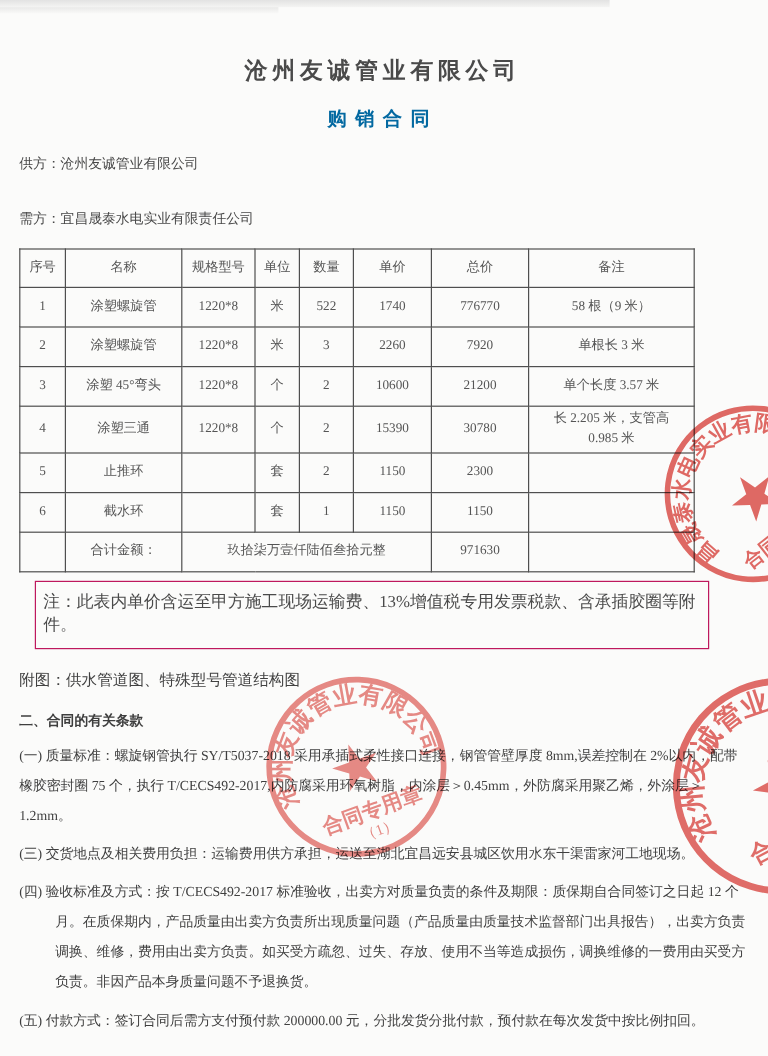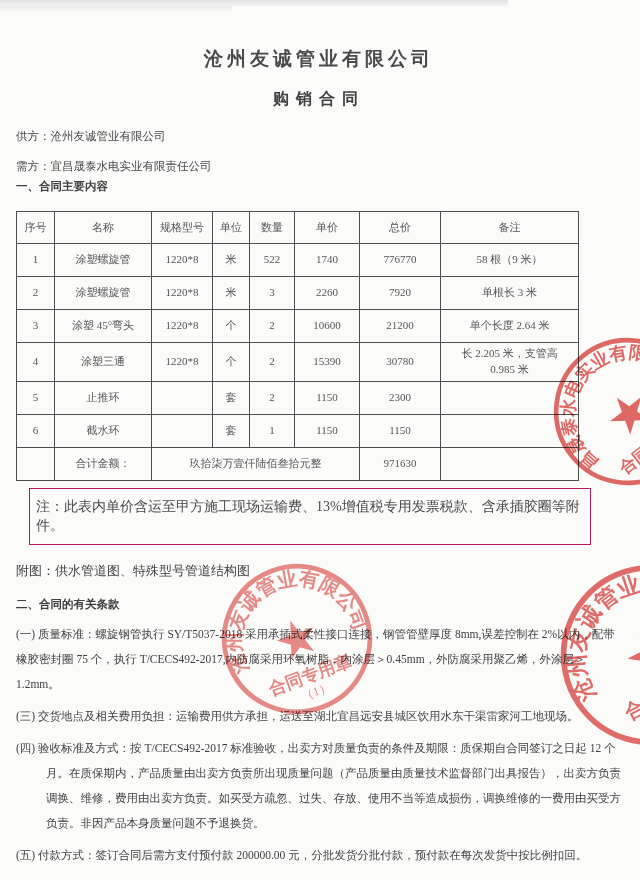--- a/index.html
+++ b/index.html
@@ -20,26 +20,26 @@
     background:linear-gradient(#e9e9e8,#f8f8f7);
   }
   .doc { position:relative; padding:46px 18px 0 16px; }
 
   .doc-title {
     text-align:center; font-size:19px; font-weight:bold;
     letter-spacing:4px; color:#4a4a4a;
   }
   .doc-subtitle {
     text-align:center; font-size:16px; font-weight:bold;
-    letter-spacing:7px; color:#404040; margin-top:17px;
+    letter-spacing:7px; color:#0369a1; margin-top:17px;
   }
 
   .meta { display:flex; justify-content:space-between; margin-top:16px; font-size:11.5px; }
   .meta-left { padding-top:3px; }
-  .meta-left .line1 { margin-bottom:15px;font-family:Liberation Mono, monospace; }
+  .meta-left .line1 { margin-bottom:31px;font-family:Liberation Mono, monospace; }
   .meta-right { width:205px; line-height:22px; }
 
   .sec-heading { font-size:11.5px; font-weight:bold; margin-top:5px; color:#3e3e3e; }
 
   table.goods {
     border-collapse:collapse; margin-top:17px; width:562px;
     font-size:11px; color:#555; table-layout:fixed;
   }
   table.goods th, table.goods td {
     border:1px solid #4f4f4f; text-align:center; vertical-align:middle;
@@ -75,21 +75,20 @@
   <div class="doc-title">沧州友诚管业有限公司</div>
   <div class="doc-subtitle">购销合同</div>
 
   <div class="meta">
     <div class="meta-left">
       <div class="line1">供方：沧州友诚管业有限公司</div>
       <div>需方：宜昌晟泰水电实业有限责任公司</div>
     </div>
   </div>
 
-  <div class="sec-heading">一、合同主要内容</div>
 
   <table class="goods">
     <colgroup>
       <col style="width:38px">
         <col style="width:97px">
         <col style="width:61px">
         <col style="width:37px">
       <col style="width:45px">
         <col style="width:65px">
         <col style="width:81px">
@@ -129,21 +128,21 @@
         <td>单根长 3 米</td>
       </tr>
       <tr>
         <td>3</td>
         <td>涂塑 45°弯头</td>
         <td>1220*8</td>
         <td>个</td>
         <td>2</td>
         <td>10600</td>
         <td>21200</td>
-        <td>单个长度 2.64 米</td>
+        <td>单个长度 3.57 米</td>
       </tr>
       <tr>
         <td>4</td>
         <td>涂塑三通</td>
         <td>1220*8</td>
         <td>个</td>
         <td>2</td>
         <td>15390</td>
         <td>30780</td>
         <td style="padding:3px 10px;">长 2.205 米，支管高 0.985 米</td>

